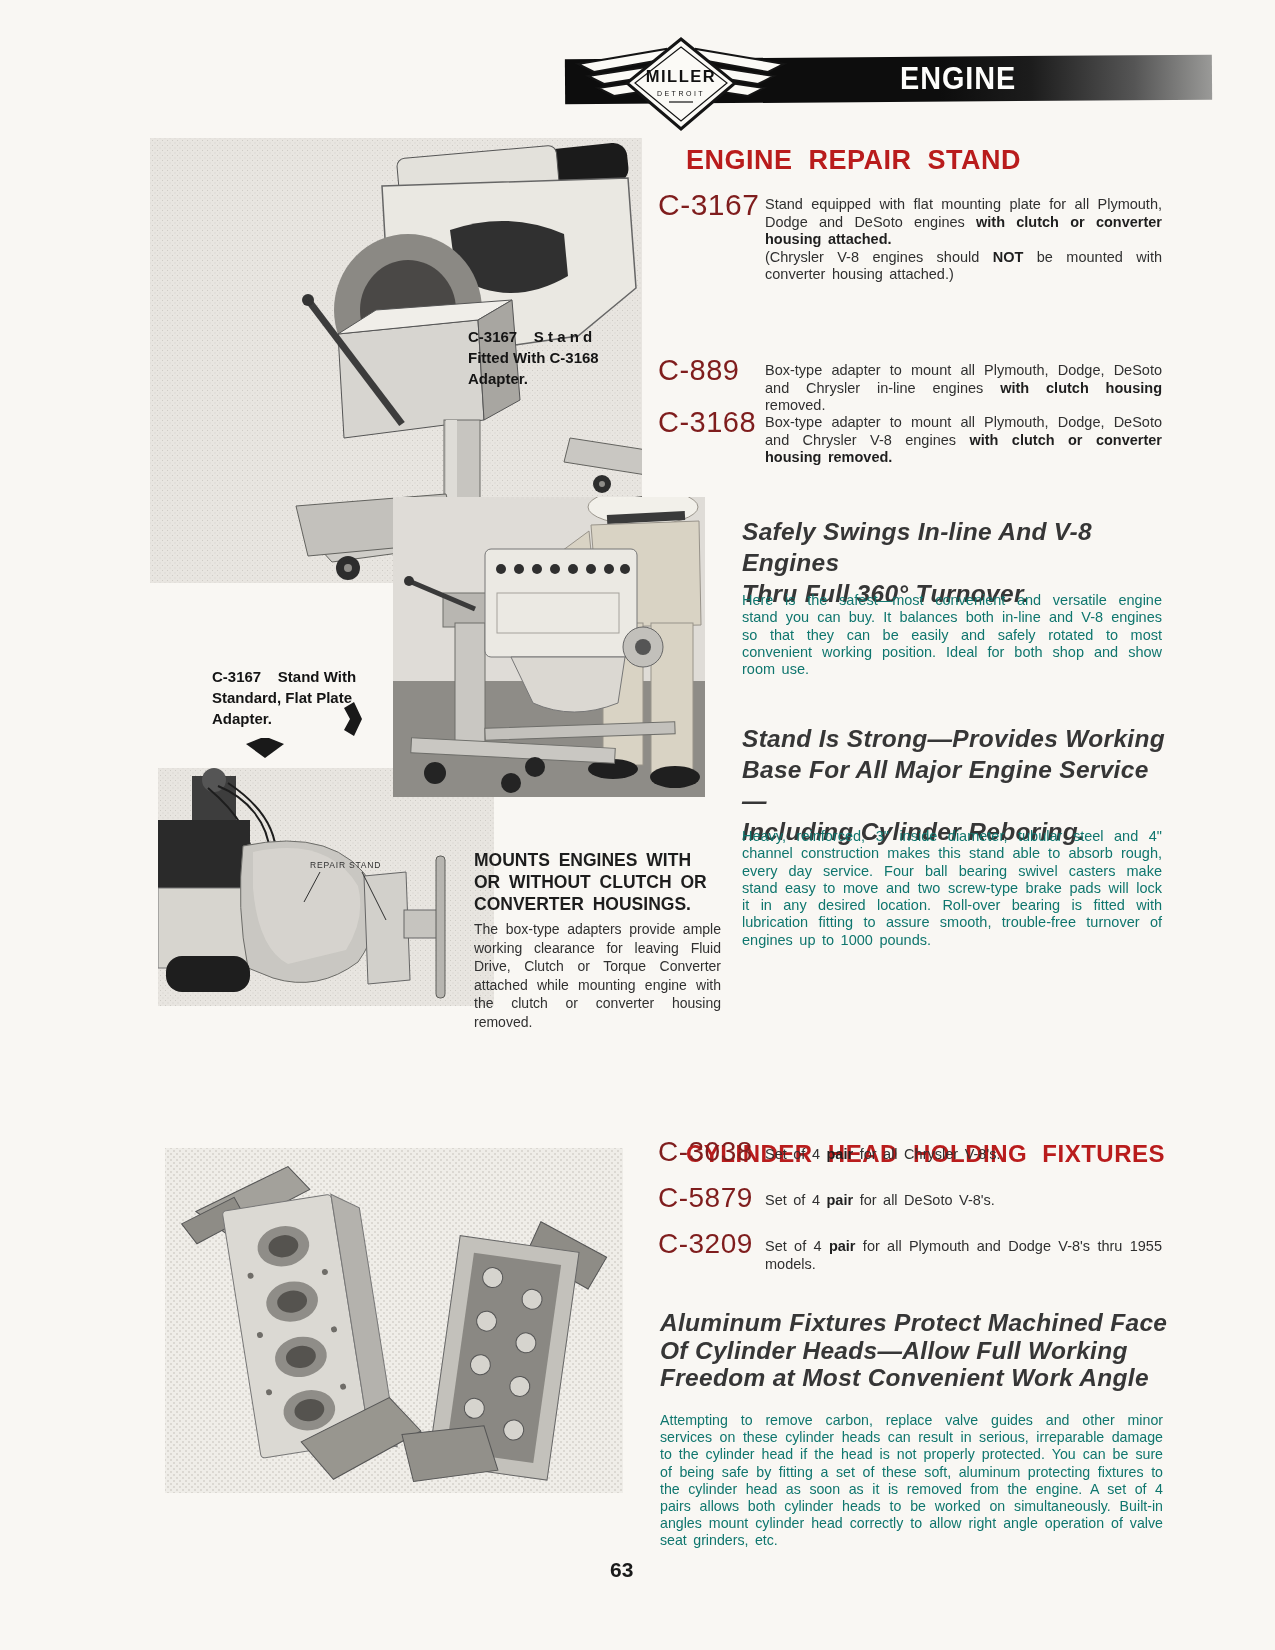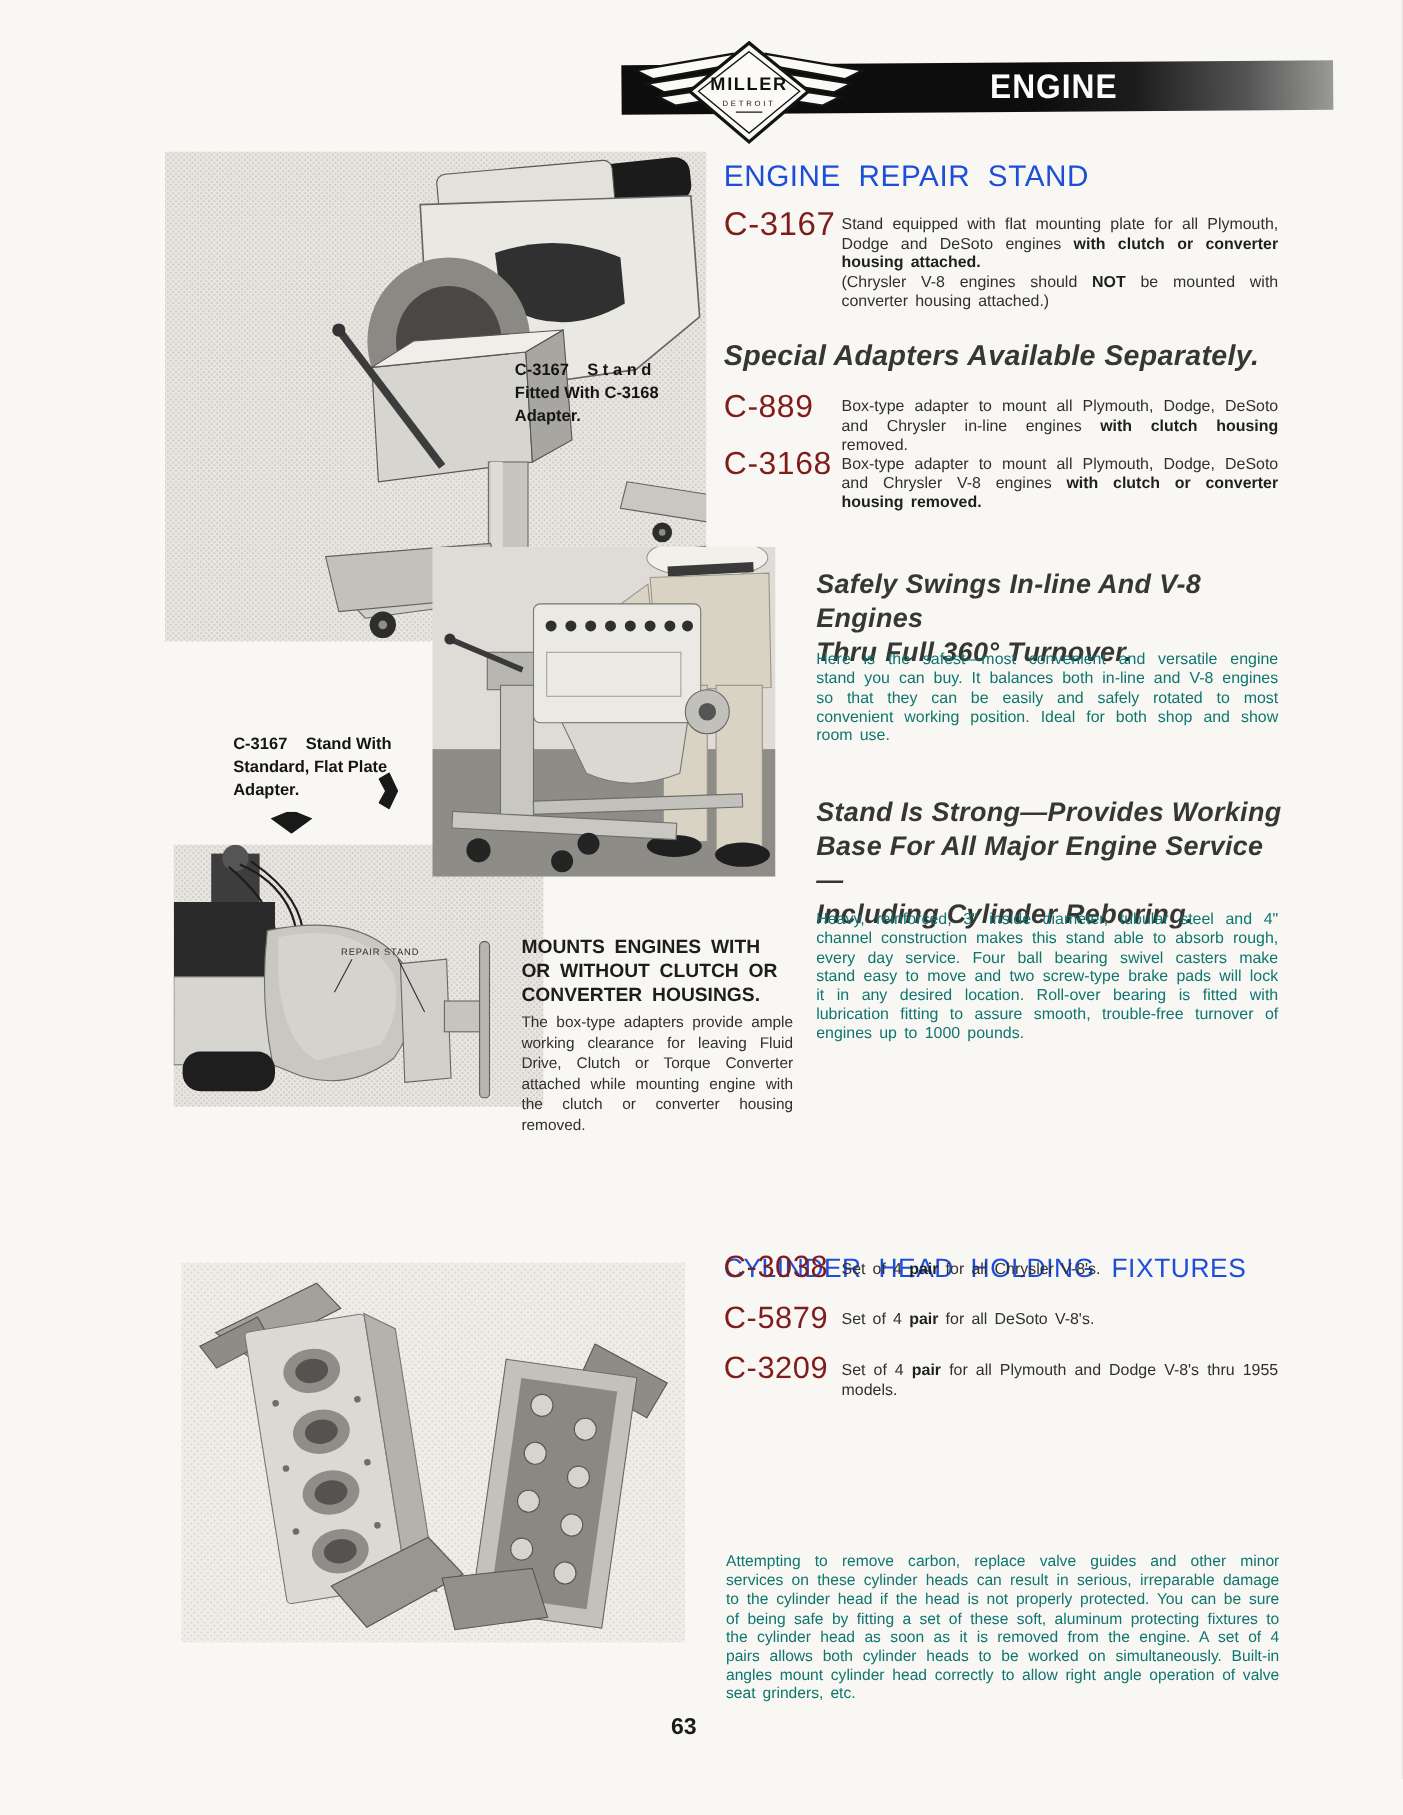--- a/index.html
+++ b/index.html
@@ -18,21 +18,21 @@
   
   .photo{background-color:#e8e5e0;
     background-image:radial-gradient(#cfccc6 22%,rgba(0,0,0,0) 23%),radial-gradient(#cfccc6 22%,rgba(0,0,0,0) 23%);
     background-size:5px 5px;background-position:0 0,2.5px 2.5px;}
   .photo-light{background-color:#efede8;
     background-image:radial-gradient(#dbd8d2 20%,rgba(0,0,0,0) 21%),radial-gradient(#dbd8d2 20%,rgba(0,0,0,0) 21%);
     background-size:6px 6px;background-position:0 0,3px 3px;}
   .photo svg,.photo-light svg{display:block;}
 
   
-  .h-caps{font-weight:400;color:#1d4ed8;letter-spacing:0.5px;word-spacing:8px;}
+  .h-caps{font-weight:700;color:#b91c1c;letter-spacing:0.5px;word-spacing:8px;margin-left:28px;}
   .h-ital{font-style:italic;font-weight:700;color:#363636;letter-spacing:0.3px;white-space:pre-line;}
   .part{font-weight:400;color:#7f1d1d;letter-spacing:0.5px;}
   .pdesc{font-size:14.5px;color:#303030;line-height:17.5px;text-align:justify;
          word-spacing:2.5px;white-space:pre-line;}
   .bseg{font-weight:700;color:#1f1f1f;}
   .body-text{font-size:14.5px;color:#0f766e;line-height:17.3px;text-align:justify;word-spacing:2.5px;}
   .photo-cap{font-size:15px;font-weight:700;color:#141414;line-height:21px;white-space:pre-wrap;}
   .mounts-h{font-size:17.5px;font-weight:800;color:#1d1d1d;line-height:22px;word-spacing:4px;}
   .mounts-b{font-size:14px;color:#303030;line-height:18.6px;text-align:justify;word-spacing:2px;}
   .pagenum{font-size:21px;font-weight:800;color:#1a1a1a;}
@@ -220,21 +220,20 @@
       </g>
     </svg>
   </div>
 
   <div class="abs h-caps" style="left:658px;top:145px;font-size:27px;">ENGINE REPAIR STAND</div>
 
   <div class="abs part" style="left:658px;top:188px;font-size:30px;">C-3167</div>
   <div class="abs pdesc" style="left:765px;top:196px;width:397px;"><span>Stand equipped with flat mounting plate for all Plymouth, Dodge and DeSoto engines </span><span class="bseg">with clutch or converter housing attached.</span><span>
 (Chrysler V-8 engines should </span><span class="bseg">NOT</span><span> be mounted with converter housing attached.)</span></div>
 
-  <div class="abs h-ital" style="left:658px;top:308px;font-size:26px;">Special Adapters Available Separately.</div>
 
   <div class="abs part" style="left:658px;top:354px;font-size:29px;">C-889</div>
   <div class="abs pdesc" style="left:765px;top:362px;width:397px;"><span>Box-type adapter to mount all Plymouth, Dodge, DeSoto and Chrysler in-line engines </span><span class="bseg">with clutch housing</span><span> removed.</span></div>
 
   <div class="abs part" style="left:658px;top:406px;font-size:29px;">C-3168</div>
   <div class="abs pdesc" style="left:765px;top:414px;width:397px;"><span>Box-type adapter to mount all Plymouth, Dodge, DeSoto and Chrysler V-8 engines </span><span class="bseg">with clutch or converter housing removed.</span></div>
 
   <div class="abs h-ital" style="left:742px;top:516px;font-size:24.5px;line-height:31px;width:430px;font-style:italic;">Safely Swings In-line And V-8 Engines
 Thru Full 360° Turnover.</div>
   <div class="abs body-text" style="left:742px;top:592px;width:420px;">Here is the safest—most convenient and versatile engine stand you can buy.  It balances both in-line and V-8 engines so that they can be easily and safely rotated to most convenient working position.  Ideal for both shop and show room use.</div>
@@ -251,17 +250,20 @@
 
   <div class="abs part" style="left:658px;top:1136px;font-size:28px;">C-3038</div>
   <div class="abs pdesc" style="left:765px;top:1146px;width:397px;"><span>Set of 4 </span><span class="bseg">pair</span><span> for all Chrysler V-8's.</span></div>
 
   <div class="abs part" style="left:658px;top:1182px;font-size:28px;">C-5879</div>
   <div class="abs pdesc" style="left:765px;top:1192px;width:397px;"><span>Set of 4 </span><span class="bseg">pair</span><span> for all DeSoto V-8's.</span></div>
 
   <div class="abs part" style="left:658px;top:1228px;font-size:28px;">C-3209</div>
   <div class="abs pdesc" style="left:765px;top:1238px;width:397px;"><span>Set of 4 </span><span class="bseg">pair</span><span> for all Plymouth and Dodge V-8's thru 1955 models.</span></div>
 
+  <div class="abs h-ital" style="left:660px;top:1309px;font-size:24.5px;line-height:27.5px;width:510px;">Aluminum Fixtures Protect Machined Face
+Of Cylinder Heads—Allow Full Working
+Freedom at Most Convenient Work Angle</div>
   <div class="abs body-text" style="left:660px;top:1412px;width:503px;line-height:17.2px;font-size:14.2px;">Attempting to remove carbon, replace valve guides and other minor services on these cylinder heads can result in serious, irreparable damage to the cylinder head if the head is not properly protected. You can be sure of being safe by fitting a set of these soft, aluminum protecting fixtures to the cylinder head as soon as it is removed from the engine. A set of 4 pairs allows both cylinder heads to be worked on simultaneously. Built-in angles mount cylinder head correctly to allow right angle operation of valve seat grinders, etc.</div>
 
   <div class="abs pagenum" style="left:610px;top:1558px;">63</div>
 
 </div>
 
 </body></html>

